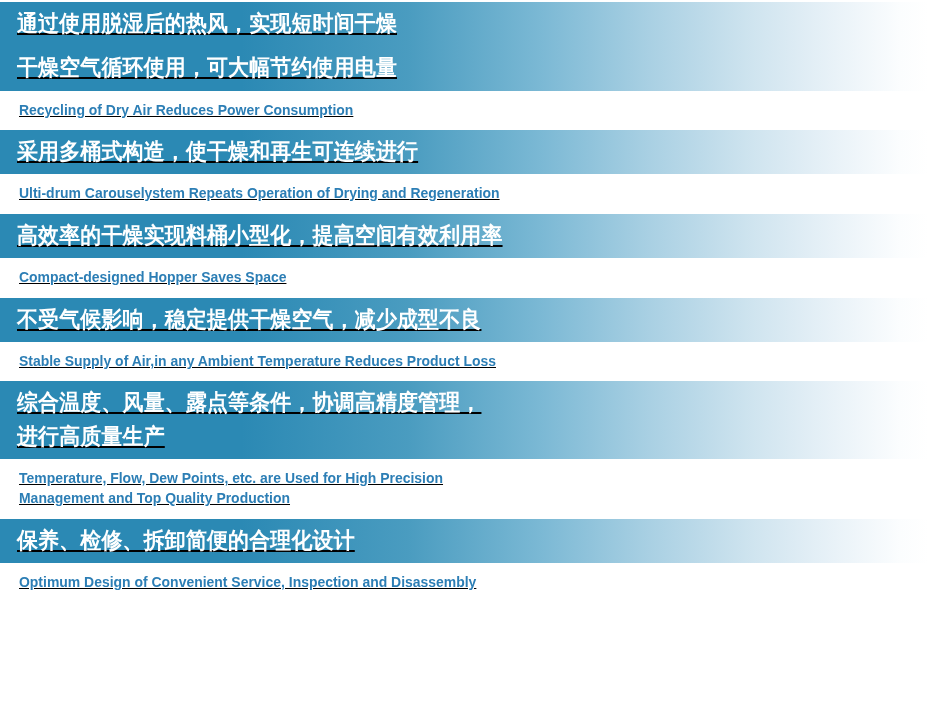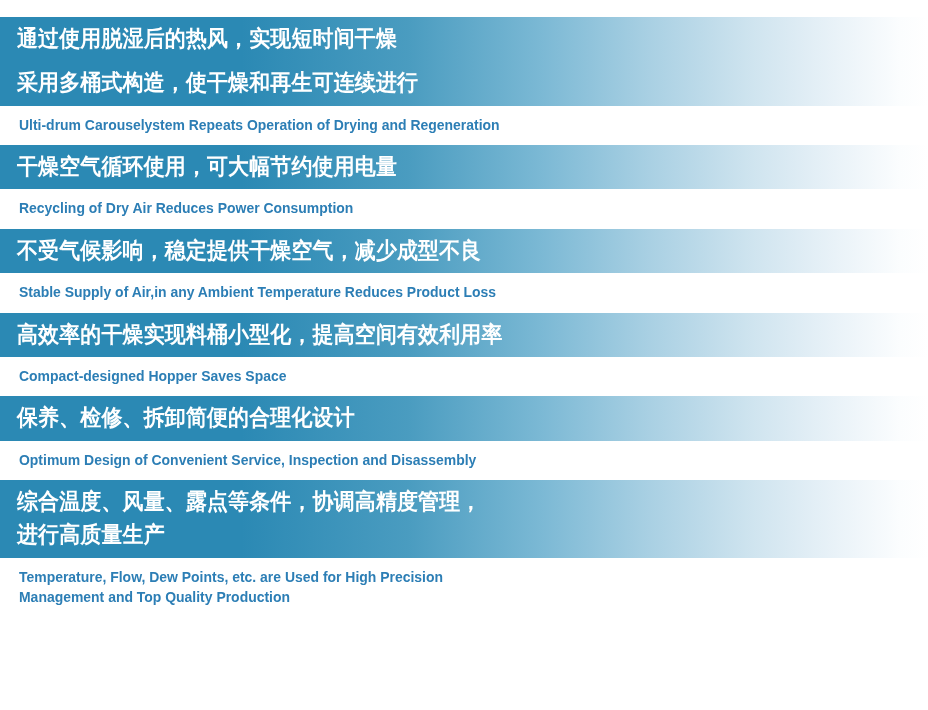--- a/index.html
+++ b/index.html
@@ -9,22 +9,23 @@
   }
   body {
     width: 928px;
     height: 710px;
     font-family: "Liberation Sans", "DejaVu Sans", sans-serif;
     overflow: hidden;
   }
 
   #feature-list {
     width: 928px;
-    padding-top: 17px;
+    padding-top: 2px;
     box-sizing: border-box;
+    text-decoration: underline;
   }
 
   .feature-block {
     width: 100%;
   }
 
   
   .headline-bar {
     width: 100%;
     background: linear-gradient(to right,
@@ -73,67 +74,67 @@
 <div id="feature-list">
 
   <div class="feature-block">
     <div class="headline-bar">
       <div class="headline-text">通过使用脱湿后的热风，实现短时间干燥</div>
     </div>
   </div>
 
   <div class="feature-block">
     <div class="headline-bar">
+      <div class="headline-text">干燥空气循环使用，可大幅节约使用电量</div>
+    </div>
+    <div class="subtitle-wrap">
+      <div class="subtitle-text">Recycling of Dry Air Reduces Power Consumption</div>
+    </div>
+  </div>
+
+  <div class="feature-block">
+    <div class="headline-bar">
       <div class="headline-text">采用多桶式构造，使干燥和再生可连续进行</div>
     </div>
     <div class="subtitle-wrap">
       <div class="subtitle-text">Ulti-drum Carouselystem Repeats Operation of Drying and Regeneration</div>
     </div>
   </div>
 
   <div class="feature-block">
     <div class="headline-bar">
-      <div class="headline-text">干燥空气循环使用，可大幅节约使用电量</div>
+      <div class="headline-text">高效率的干燥实现料桶小型化，提高空间有效利用率</div>
     </div>
     <div class="subtitle-wrap">
-      <div class="subtitle-text">Recycling of Dry Air Reduces Power Consumption</div>
+      <div class="subtitle-text">Compact-designed Hopper Saves Space</div>
     </div>
   </div>
 
   <div class="feature-block">
     <div class="headline-bar">
       <div class="headline-text">不受气候影响，稳定提供干燥空气，减少成型不良</div>
     </div>
     <div class="subtitle-wrap">
       <div class="subtitle-text">Stable Supply of Air,in any Ambient Temperature Reduces Product Loss</div>
     </div>
   </div>
 
   <div class="feature-block">
     <div class="headline-bar">
-      <div class="headline-text">高效率的干燥实现料桶小型化，提高空间有效利用率</div>
+      <div class="headline-text">综合温度、风量、露点等条件，协调高精度管理，
+进行高质量生产</div>
     </div>
     <div class="subtitle-wrap">
-      <div class="subtitle-text">Compact-designed Hopper Saves Space</div>
+      <div class="subtitle-text">Temperature, Flow, Dew Points, etc. are Used for High Precision
+Management and Top Quality Production</div>
     </div>
   </div>
 
   <div class="feature-block">
     <div class="headline-bar">
       <div class="headline-text">保养、检修、拆卸简便的合理化设计</div>
     </div>
     <div class="subtitle-wrap">
       <div class="subtitle-text">Optimum Design of Convenient Service, Inspection and Disassembly</div>
     </div>
   </div>
 
-  <div class="feature-block">
-    <div class="headline-bar">
-      <div class="headline-text">综合温度、风量、露点等条件，协调高精度管理，
-进行高质量生产</div>
-    </div>
-    <div class="subtitle-wrap">
-      <div class="subtitle-text">Temperature, Flow, Dew Points, etc. are Used for High Precision
-Management and Top Quality Production</div>
-    </div>
-  </div>
-
 </div>
 
 </body></html>

